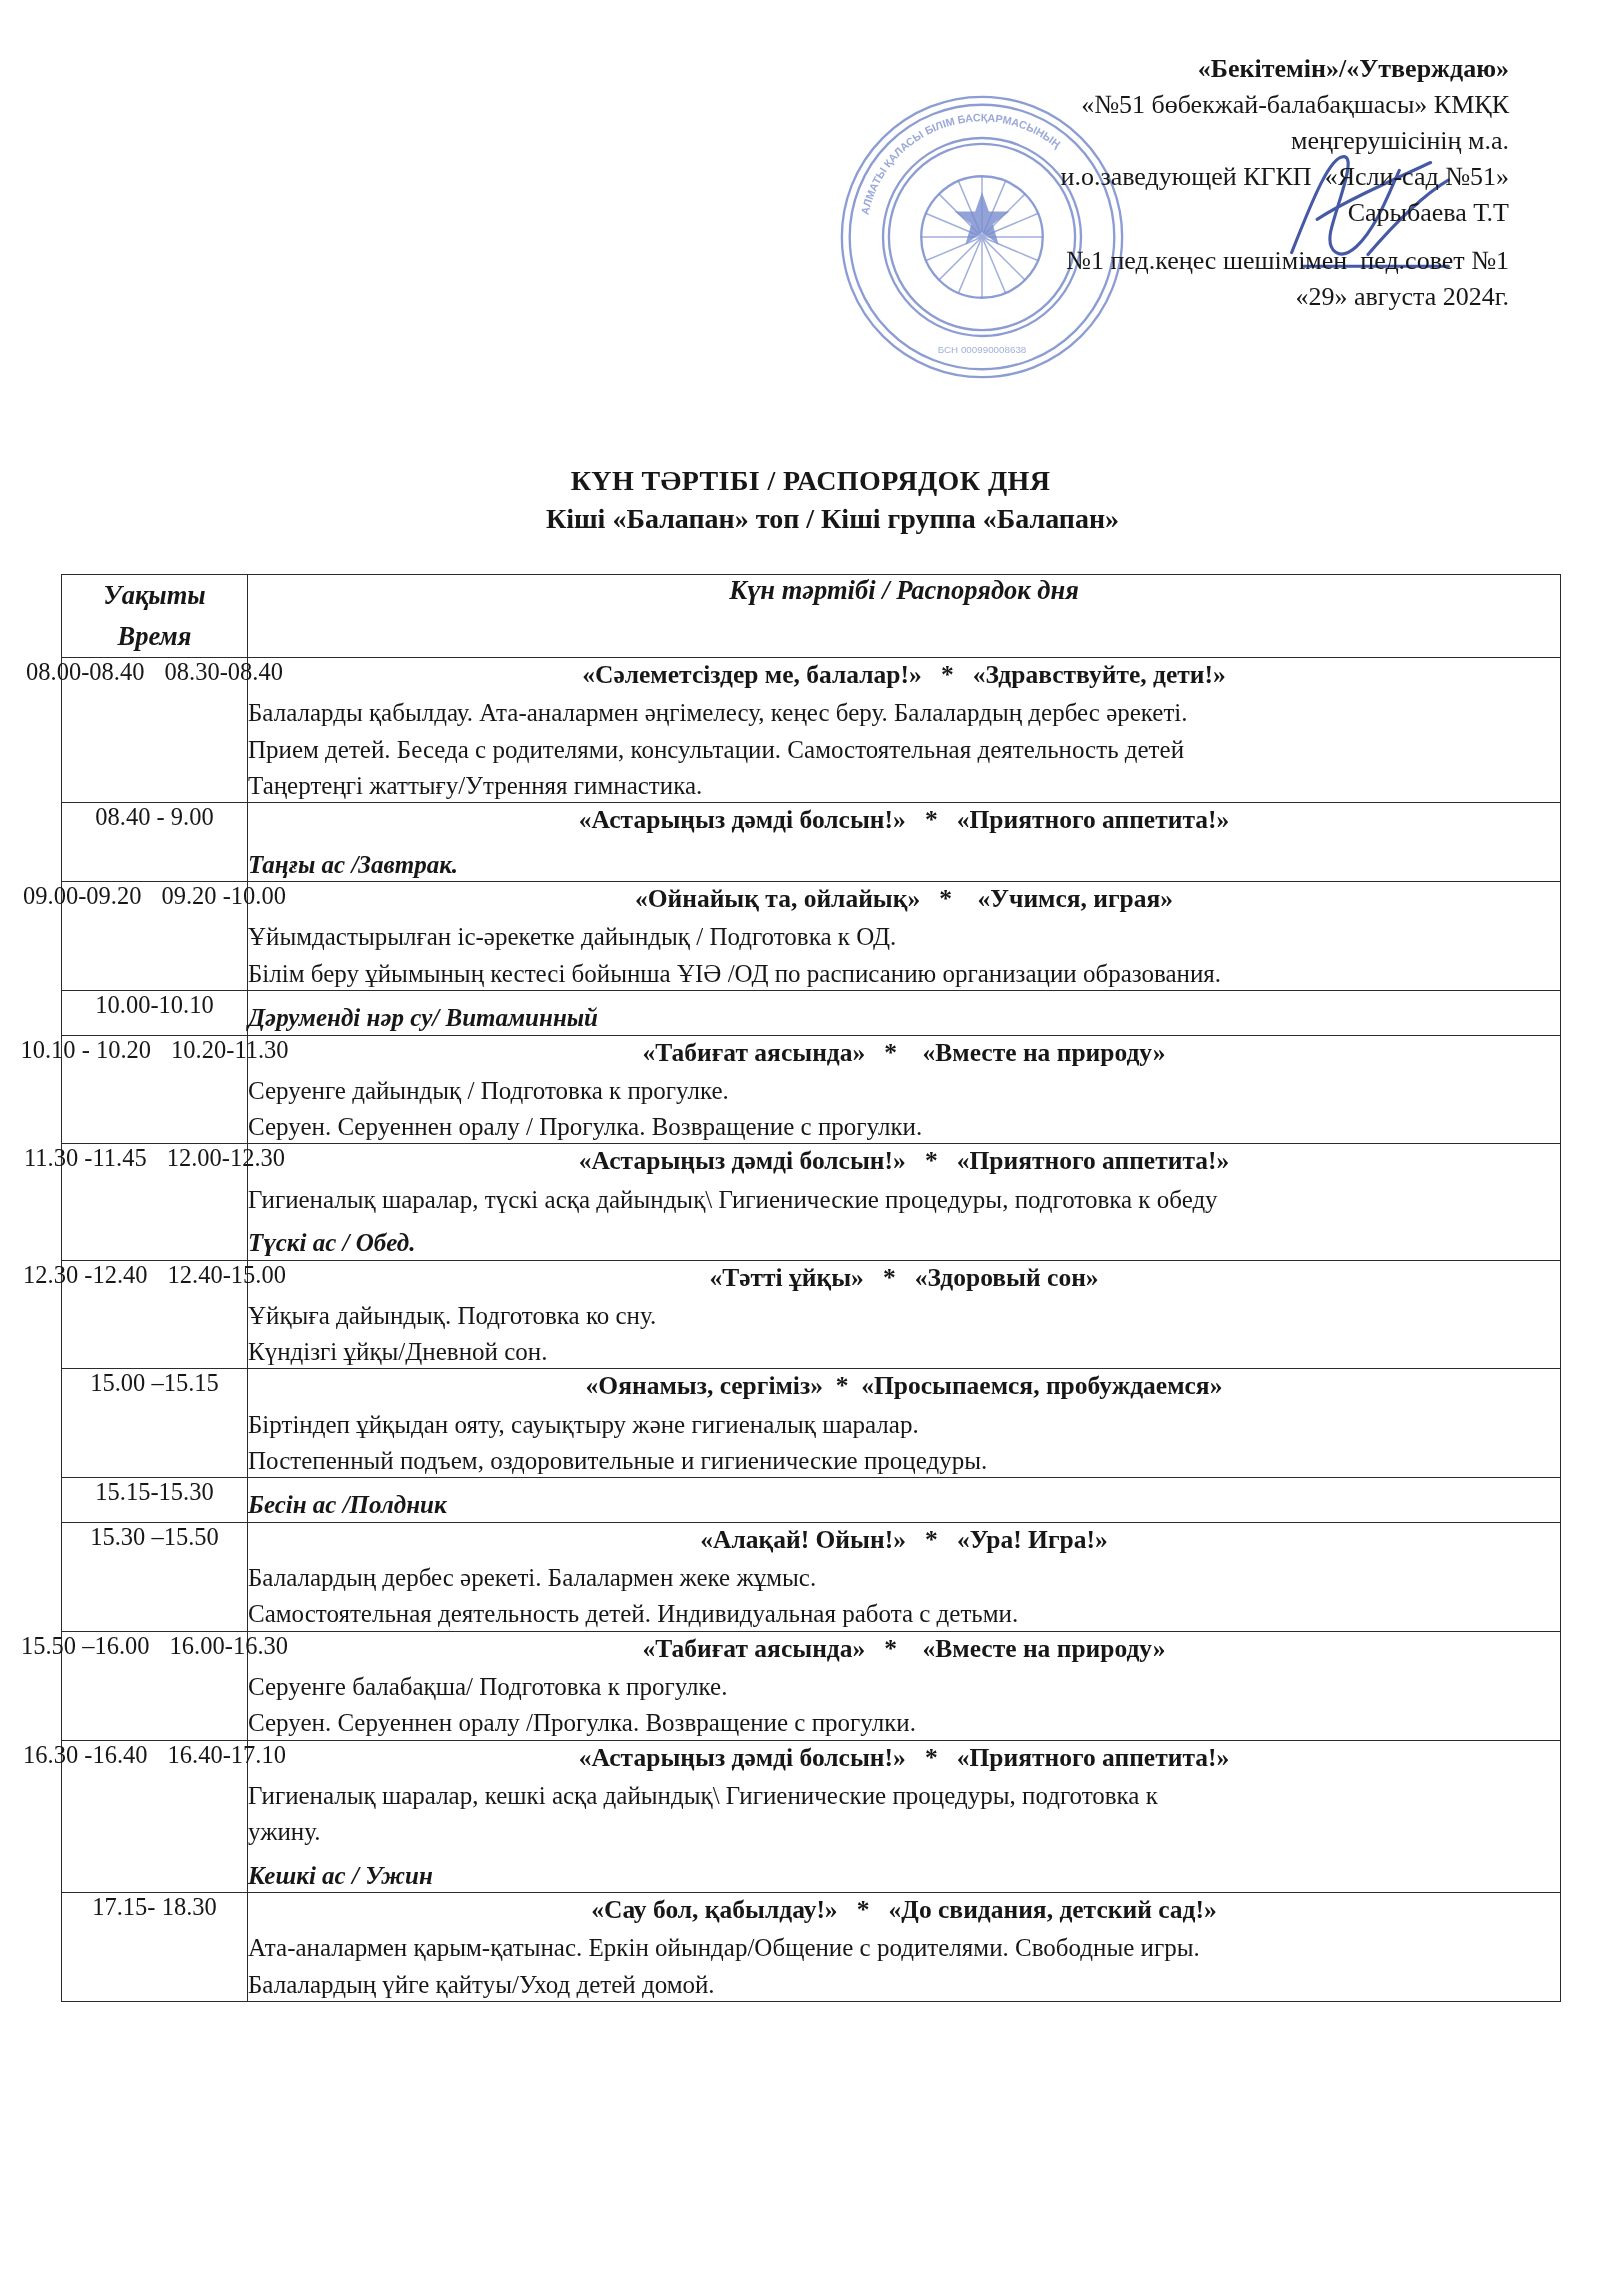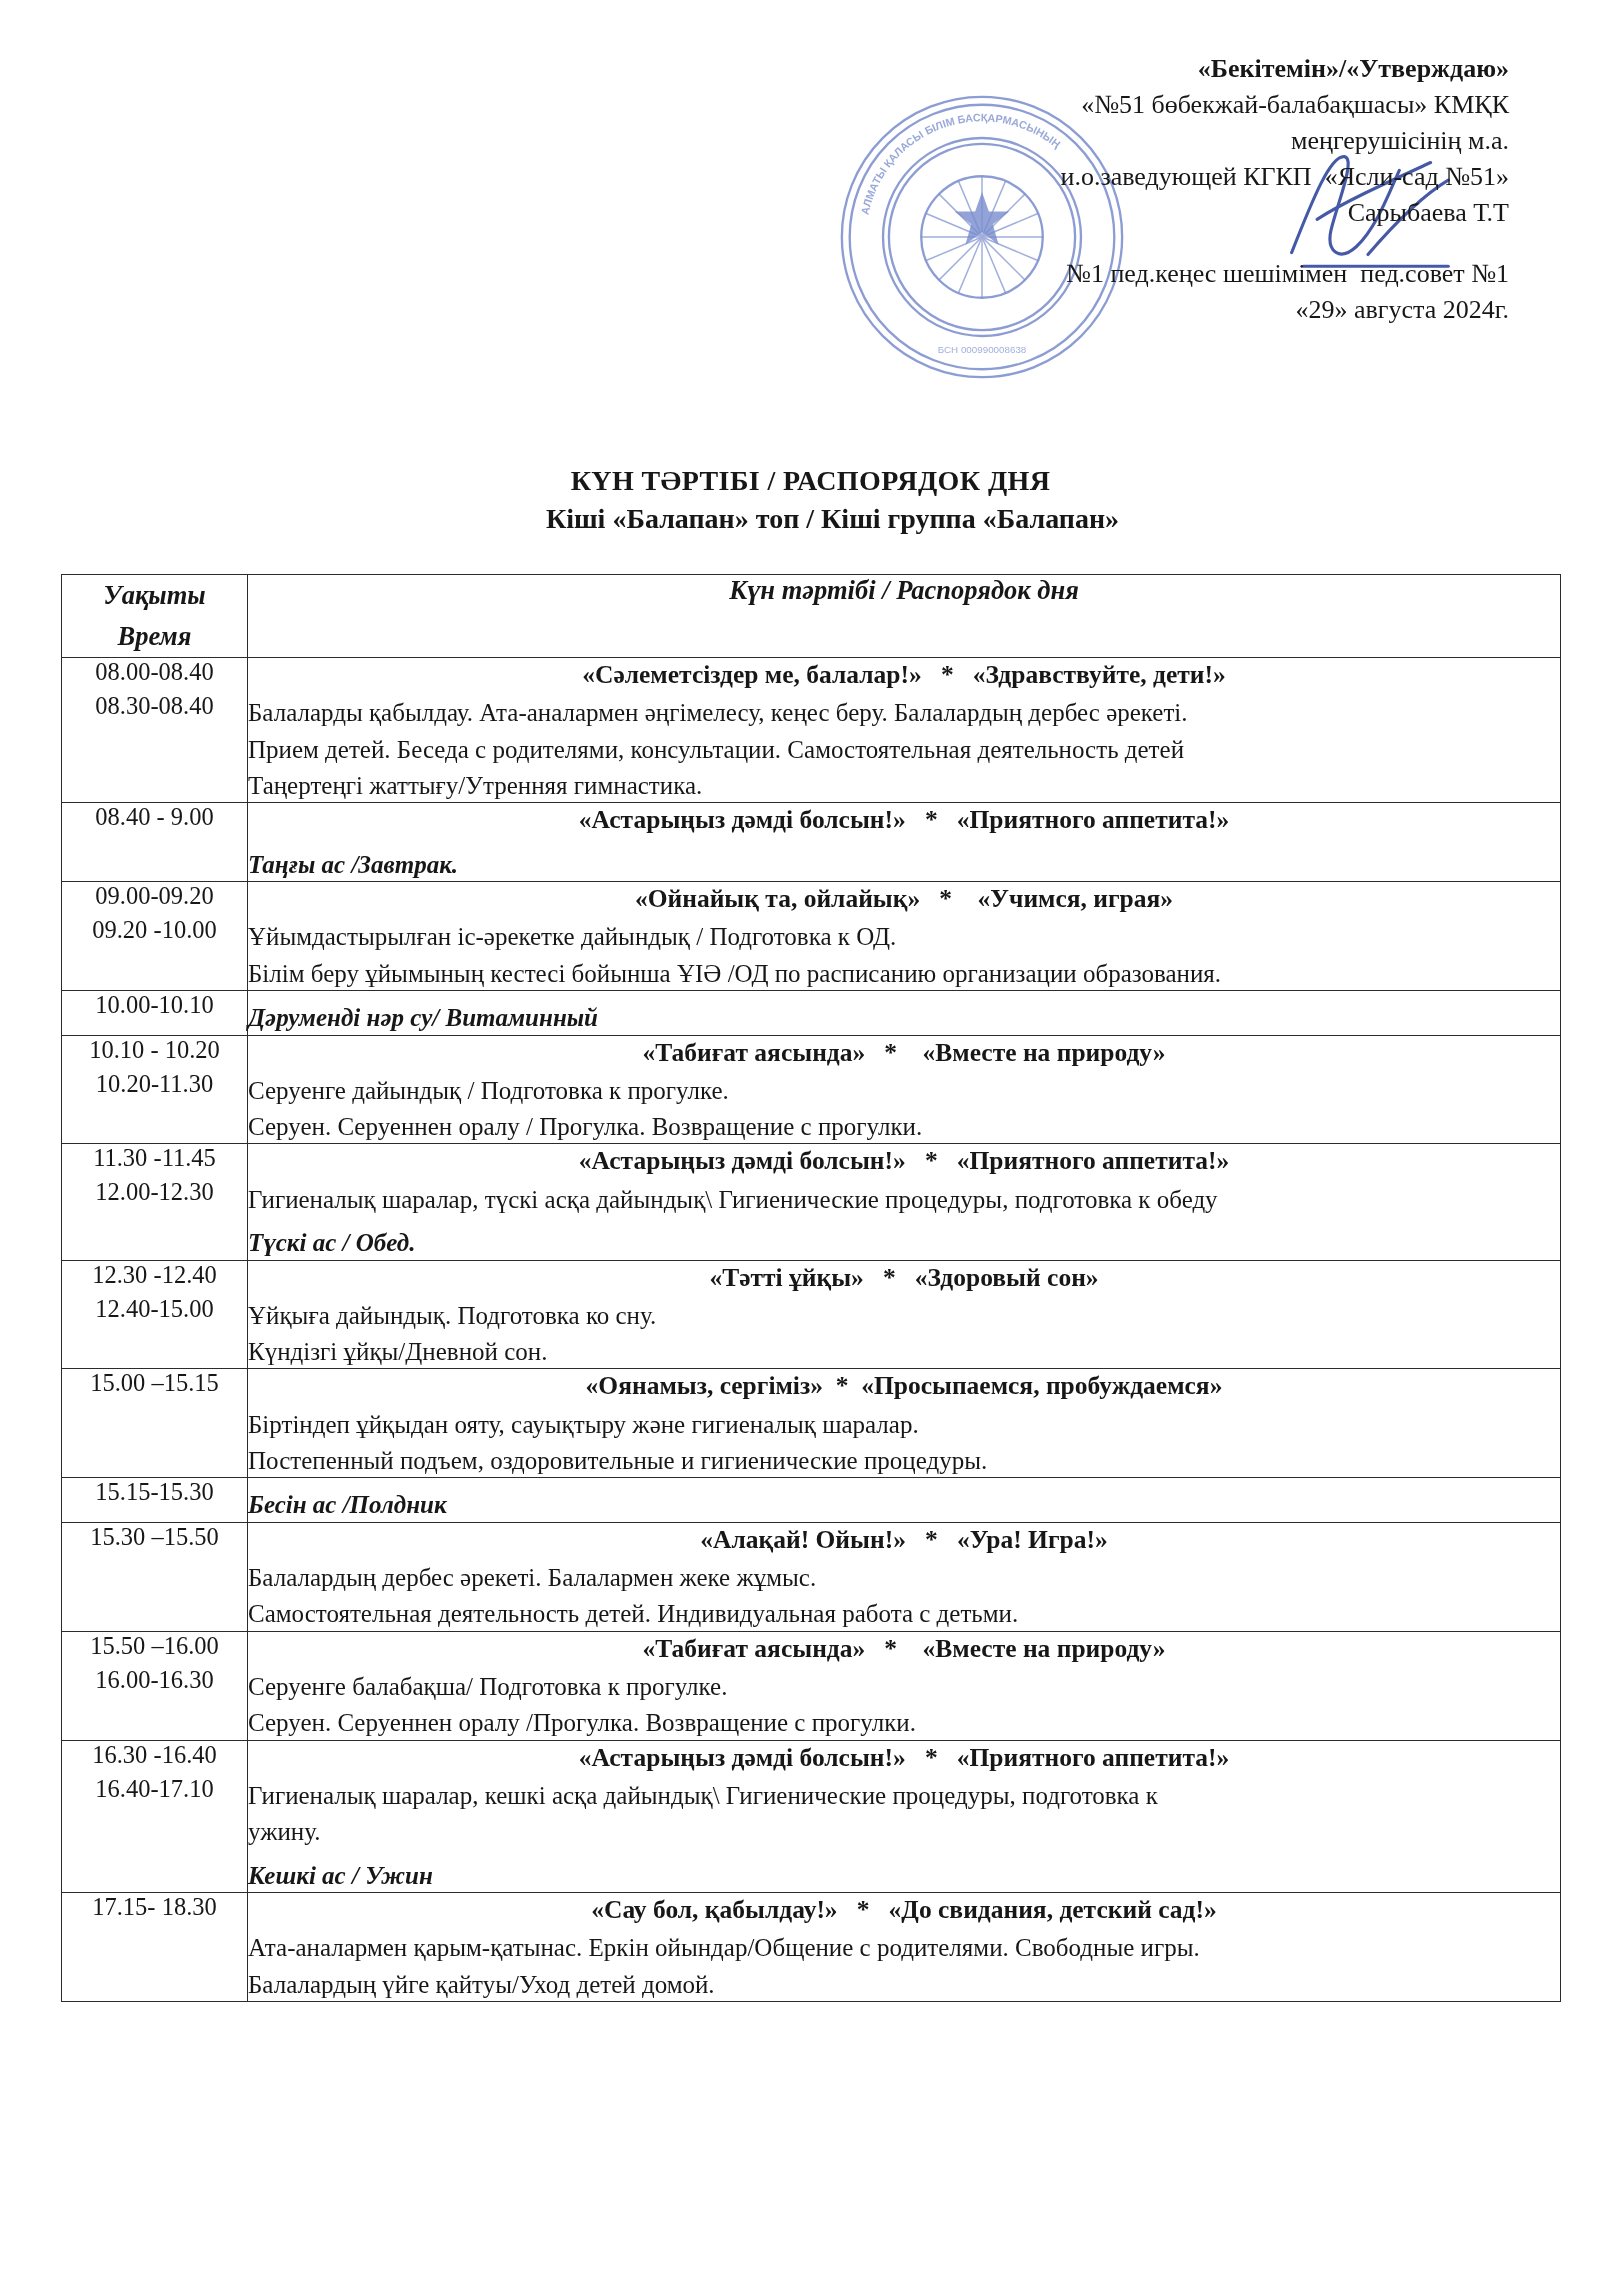--- a/index.html
+++ b/index.html
@@ -30,21 +30,21 @@
     top: 51px;
     right: 112px;
     width: 686px;
     text-align: right;
     font-size: 26px;
     line-height: 1.38;
     z-index: 3;
   }
   .approval .ln { white-space: pre; }
   .approval .bold { font-weight: bold; }
-  .approval .blk2 { margin-top: 26px; }
+  .approval .blk2 { margin-top: 13px; }
 
   
   .stamp-wrap {
     position: absolute;
     left: 835px;
     top: 90px;
     width: 294px;
     height: 294px;
     z-index: 1;
     opacity: .72;
@@ -116,24 +116,24 @@
   }
 
   td.time-cell {
     font-size: 24.5px;
     text-align: center;
     padding: 0 3.9px;
     position: relative;
   }
   td.time-cell .tstack {
     display: flex;
-    flex-direction: column;
+    flex-direction: row;
     justify-content: center;
     height: 100%;
-    gap: 6px;
+    gap: 20px;
   }
   td.time-cell .tline { white-space: nowrap; }
 
   td.body-cell {
     padding: 5.9px 13.7px 9.8px 13.7px;
     font-size: 25px;
     line-height: 1.34;
   }
   .row-head {
     text-align: center;

